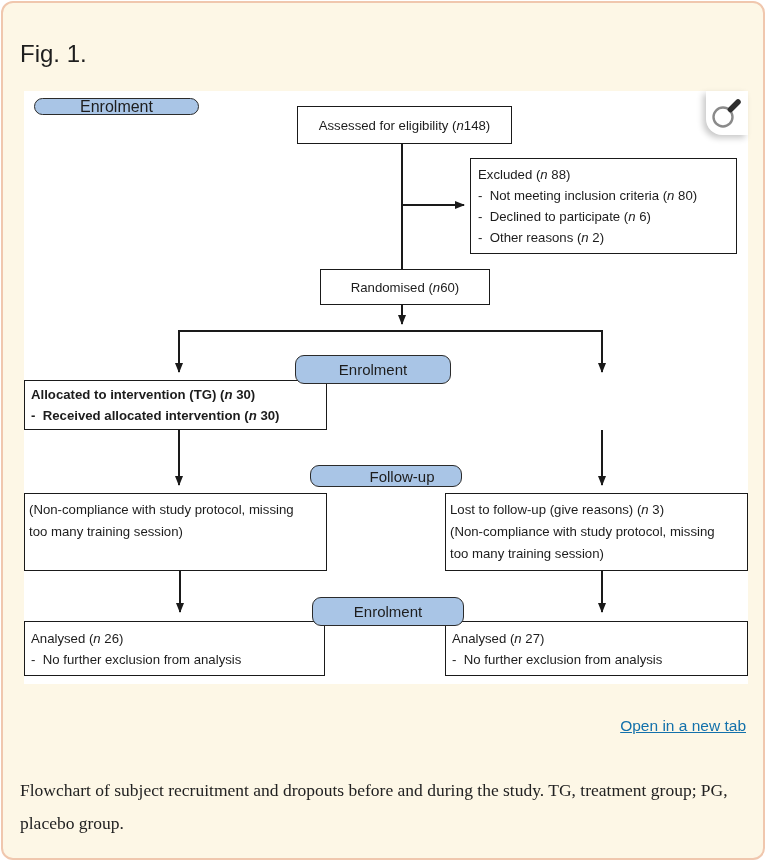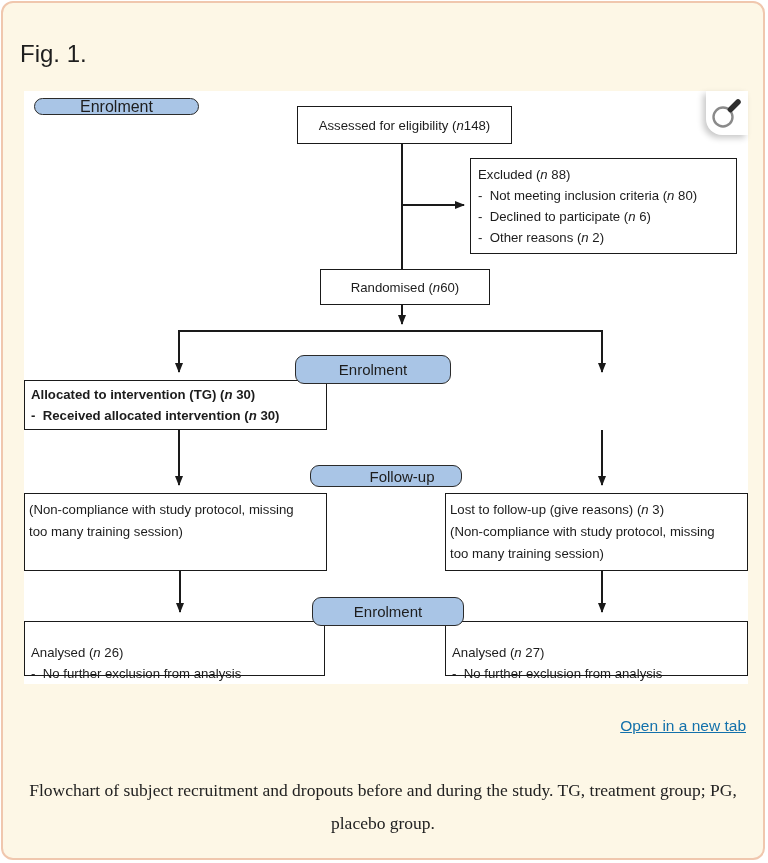--- a/index.html
+++ b/index.html
@@ -15,28 +15,28 @@
   .fbox.centered{display:flex;align-items:center;justify-content:center;text-align:center;}
   .fline{white-space:pre;line-height:21px;}
   .fu .fline{line-height:22px;}
   .pill{position:absolute;box-sizing:border-box;background:#a9c5e6;border:1.5px solid #2b2b2b;
         border-radius:9px;display:flex;align-items:center;justify-content:center;
         color:#1d1d1d;font-size:15px;z-index:3;}
   .pill.big{font-size:16px;border-radius:11px;}
   .pad-ex{padding:5px 2px 0 7px;}
   .pad-al{padding:3px 2px 0 6px;font-weight:bold;}
   .pad-fu{padding:5px 2px 0 4px;}
-  .pad-an{padding:20px 2px 0 6px;}
+  .pad-an{padding:6px 2px 0 6px;}
   .zoom-tile{position:absolute;right:0;top:0;width:42px;height:44px;background:#ffffff;
              border-bottom-left-radius:16px;box-shadow:-3px 3px 6px rgba(0,0,0,0.22);
              z-index:4;display:flex;align-items:center;justify-content:center;cursor:pointer;}
   .link-row{position:absolute;right:17px;top:714px;text-align:right;}
   .open-link{font-size:15.5px;color:#1371ab;text-decoration:underline;cursor:pointer;}
   .caption{position:absolute;left:17px;right:17px;top:771px;margin:0;
-           font-family:"Liberation Serif",serif;font-size:17.5px;line-height:32.5px;color:#222222;text-align:center;}
+           font-family:"Liberation Serif",serif;font-size:17.5px;line-height:32.5px;color:#222222;}
   i{font-style:italic;}
 </style>
 </head>
 <body>
 
 <div class="stage">
   <div class="card">
 
     <div class="fig-label">Fig. 1.</div>
 

